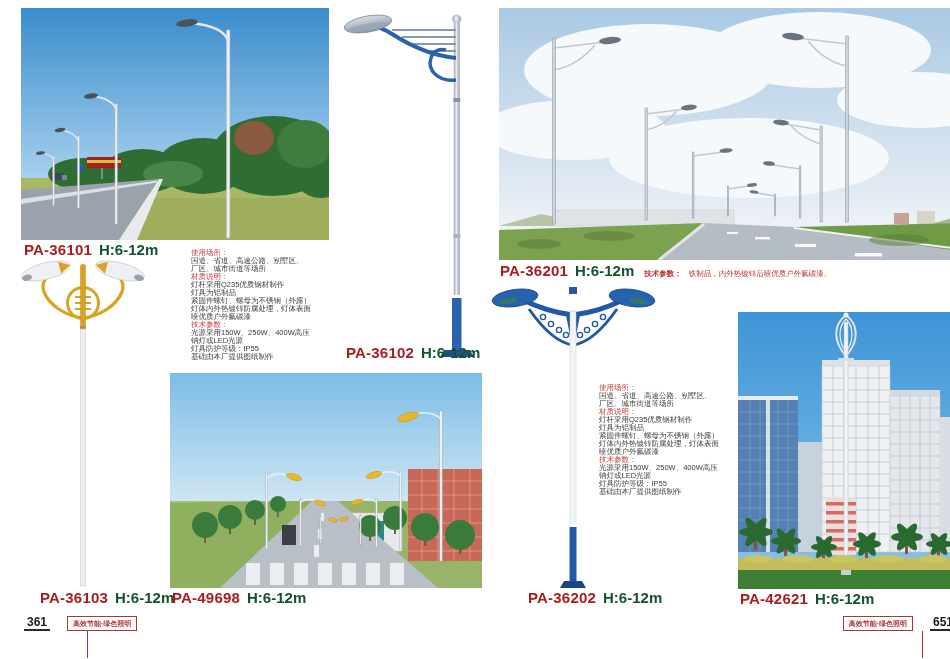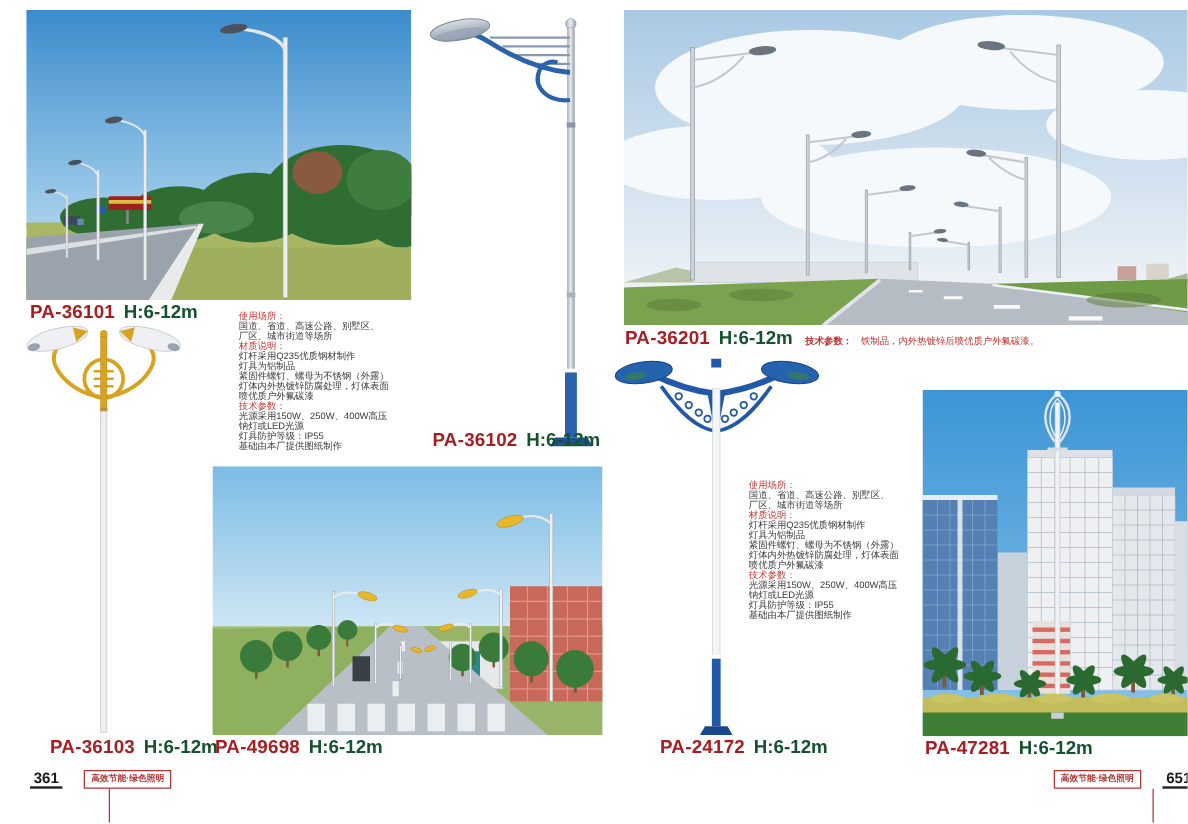--- a/index.html
+++ b/index.html
@@ -366,21 +366,21 @@
       <ellipse cx="141" cy="13" rx="23" ry="8.5" fill="#2563ae" stroke="#1a4080" stroke-width=".8"></ellipse>
       <ellipse cx="148" cy="15" rx="9" ry="3" fill="#3a7a60" opacity=".85"></ellipse>
     </g>
     <rect x="79" y="26" width="6" height="216" fill="#f2f4f6" stroke="#c8ccd2" stroke-width=".5"></rect>
     <rect x="78.5" y="239" width="7" height="3" fill="#ffffff"></rect>
     <rect x="78.5" y="242" width="7" height="54" fill="#2158a8"></rect>
     <polygon points="73,296 91,296 95,303 69,303" fill="#1a4788"></polygon>
   </svg>
 
   <div class="abs plabel" style="left:512px;top:589px">
-    <span class="code">PA-24172</span>
+    <span class="code">PA-36202</span>
     <span class="h">H:6-12m</span>
   </div>
 
   <div class="abs spec" style="left:583px;top:384px;width:160px">
     <div class="hd">使用场所：</div>
     <div class="bd">国道、省道、高速公路、别墅区、
 厂区、城市街道等场所</div>
     <div class="hd">材质说明：</div>
     <div class="bd">灯杆采用Q235优质钢材制作
 灯具为铝制品
@@ -529,21 +529,21 @@
         <ellipse cx="60" cy="247" rx="16" ry="4"></ellipse>
         <ellipse cx="105" cy="247" rx="15" ry="4"></ellipse>
       <ellipse cx="150" cy="247" rx="16" ry="4"></ellipse>
         <ellipse cx="195" cy="247" rx="14" ry="4"></ellipse>
     </g>
     <rect x="0" y="258" width="220" height="19" fill="#3f7e35"></rect>
     <rect x="103" y="258" width="10" height="5" fill="#c8ced4"></rect>
   </svg>
 
   <div class="abs plabel" style="left:724px;top:590px">
-    <span class="code">PA-47281</span>
+    <span class="code">PA-42621</span>
     <span class="h">H:6-12m</span>
   </div>
 
   <div class="abs footer" style="left:8px;top:616px">
     <span class="pagenum">361</span>
     <span class="slogan-box">高效节能·绿色照明</span>
   </div>
   <div class="abs vline" style="left:71px;top:631px;height:27px"></div>
 
   <div class="abs footer" style="right:10px;top:616px">

